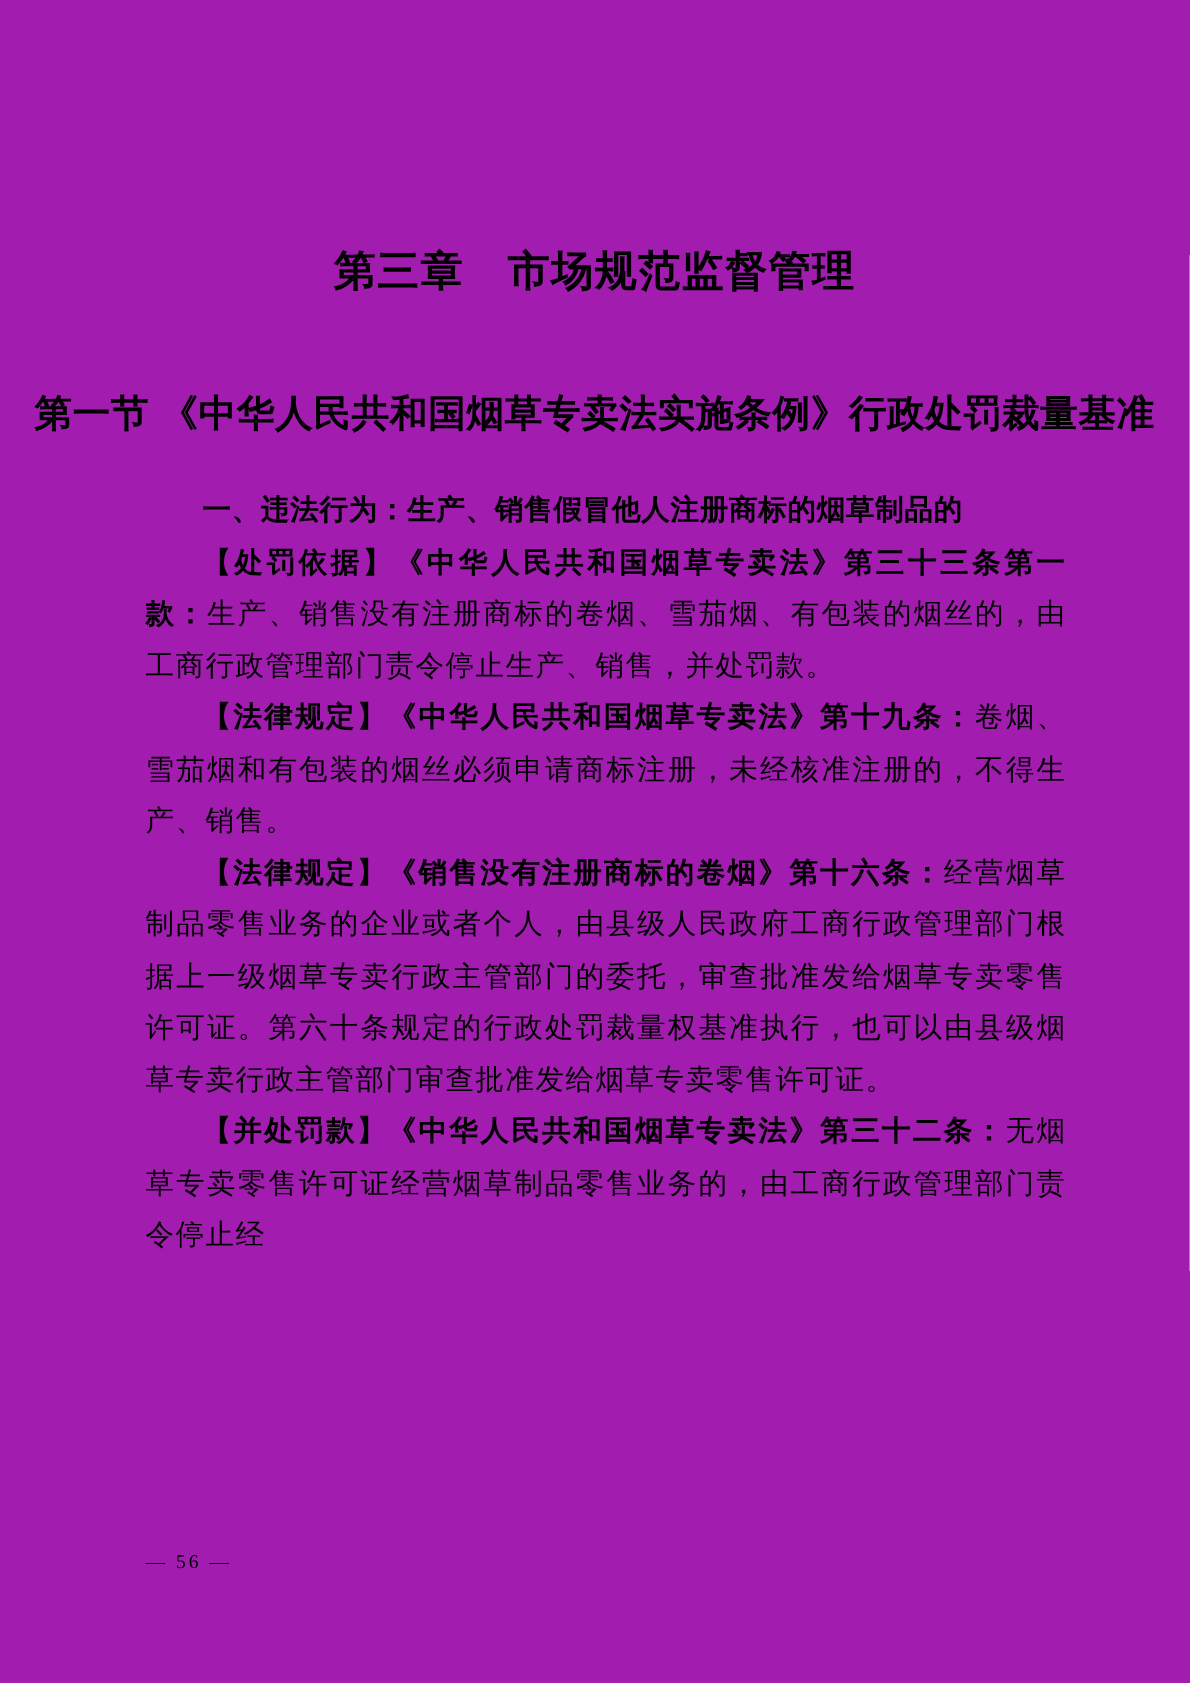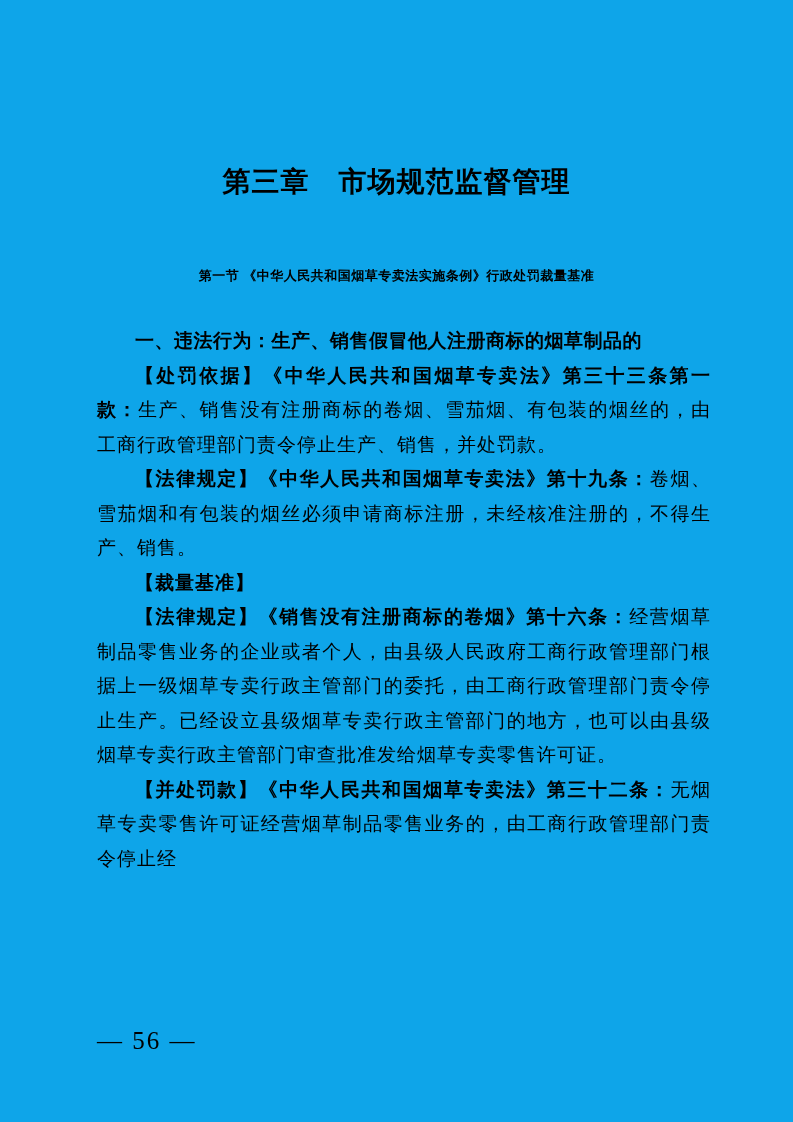--- a/index.html
+++ b/index.html
@@ -8,41 +8,41 @@
     width: 793px;
     height: 1122px;
     position: relative;
     font-family: "Liberation Serif", "DejaVu Serif", serif;
     color: #000000;
     overflow: hidden;
   }
   .page {
     position: absolute;
     inset: 0;
-    background: #0ea5e9;
+    background: #a21caf;
   }
   .chapter-title {
     position: absolute;
     top: 164px;
     left: 0;
     right: 0;
     text-align: center;
     font-size: 28px;
     line-height: 36px;
     font-weight: 700;
     font-family: "Liberation Serif", "DejaVu Serif", serif;
     letter-spacing: 1px;
   }
   .section-title {
     position: absolute;
     top: 262px;
     left: 0;
     right: 0;
     text-align: center;
-    font-size: 13px;
+    font-size: 25px;
     line-height: 28px;
     font-weight: 700;
     font-family: "Liberation Sans", "DejaVu Sans", sans-serif;
     letter-spacing: 0.5px;
   }
   .body-text {
     position: absolute;
     top: 324px;
     left: 97px;
     width: 614px;
@@ -59,21 +59,21 @@
     letter-spacing: 0.5px;
     margin-top: 32px;
   }
   .para.label-only .b {
     font-family: "Liberation Serif", "DejaVu Serif", serif;
   }
   .footer {
     position: absolute;
     top: 1028px;
     left: 97px;
-    font-size: 25px;
+    font-size: 13px;
     line-height: 26px;
     letter-spacing: 2px;
     font-family: "Liberation Serif", "DejaVu Serif", serif;
   }
 </style>
 </head>
 <body>
 
 <div class="page">
 
@@ -83,26 +83,25 @@
 
   <div class="body-text">
 
     <p class="para heading"><span class="b">一、违法行为：生产、销售假冒他人注册商标的烟草制品的</span><span class="r"></span></p>
 
     <p class="para"><span class="b">【处罚依据】《中华人民共和国烟草专卖法》第三十三条第一款：</span><span class="r">生产、销售没有注册商标的卷烟、雪茄烟、有包装的烟丝的，由工商行政管理部门责令停止生产、销售，并处罚款。</span></p>
 
     <p class="para"><span class="b">【法律规定】《中华人民共和国烟草专卖法》第十九条：</span><span class="r">卷烟、雪茄烟和有包装的烟丝必须申请商标注册，未经核准注册的，不得生产、销售。</span></p>
 
 
-    <p class="para label-only"><span class="b">【裁量基准】</span><span class="r"></span></p>
 
 
 
 
-    <p class="para"><span class="b">【法律规定】《销售没有注册商标的卷烟》第十六条：</span><span class="r">经营烟草制品零售业务的企业或者个人，由县级人民政府工商行政管理部门根据上一级烟草专卖行政主管部门的委托，由工商行政管理部门责令停止生产。已经设立县级烟草专卖行政主管部门的地方，也可以由县级烟草专卖行政主管部门审查批准发给烟草专卖零售许可证。</span></p>
+    <p class="para"><span class="b">【法律规定】《销售没有注册商标的卷烟》第十六条：</span><span class="r">经营烟草制品零售业务的企业或者个人，由县级人民政府工商行政管理部门根据上一级烟草专卖行政主管部门的委托，审查批准发给烟草专卖零售许可证。第六十条规定的行政处罚裁量权基准执行，也可以由县级烟草专卖行政主管部门审查批准发给烟草专卖零售许可证。</span></p>
 
     <p class="para"><span class="b">【并处罚款】《中华人民共和国烟草专卖法》第三十二条：</span><span class="r">无烟草专卖零售许可证经营烟草制品零售业务的，由工商行政管理部门责令停止经</span></p>
 
   </div>
 
   <div class="footer"><span>— 56 —</span></div>
 
 </div>
 
 </body></html>

